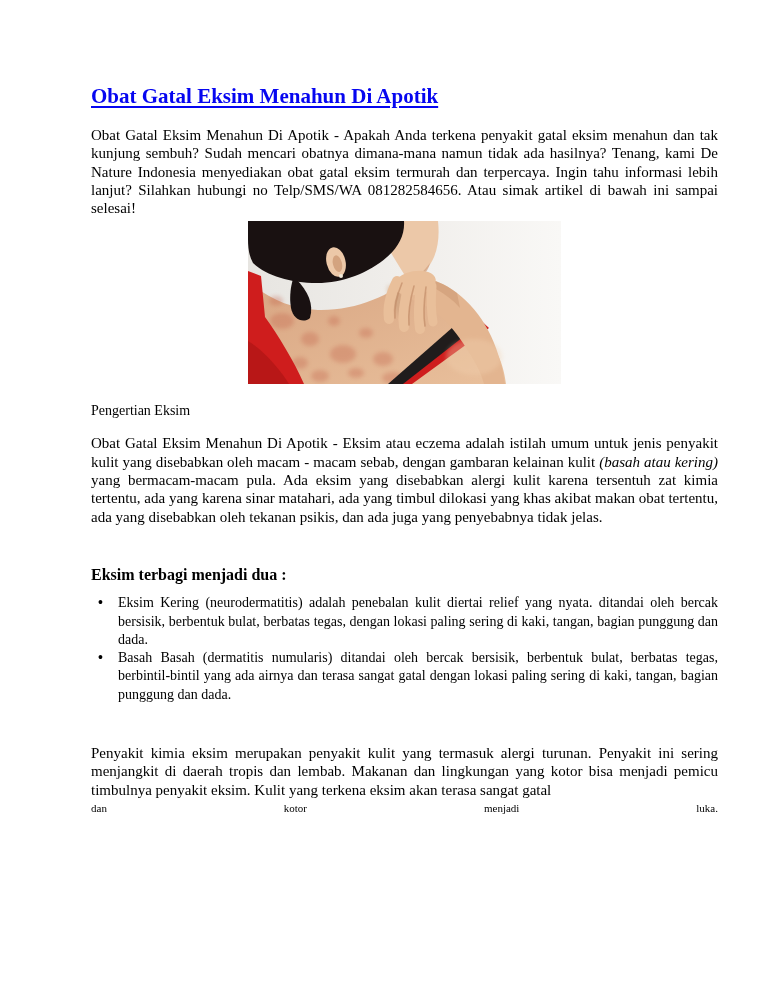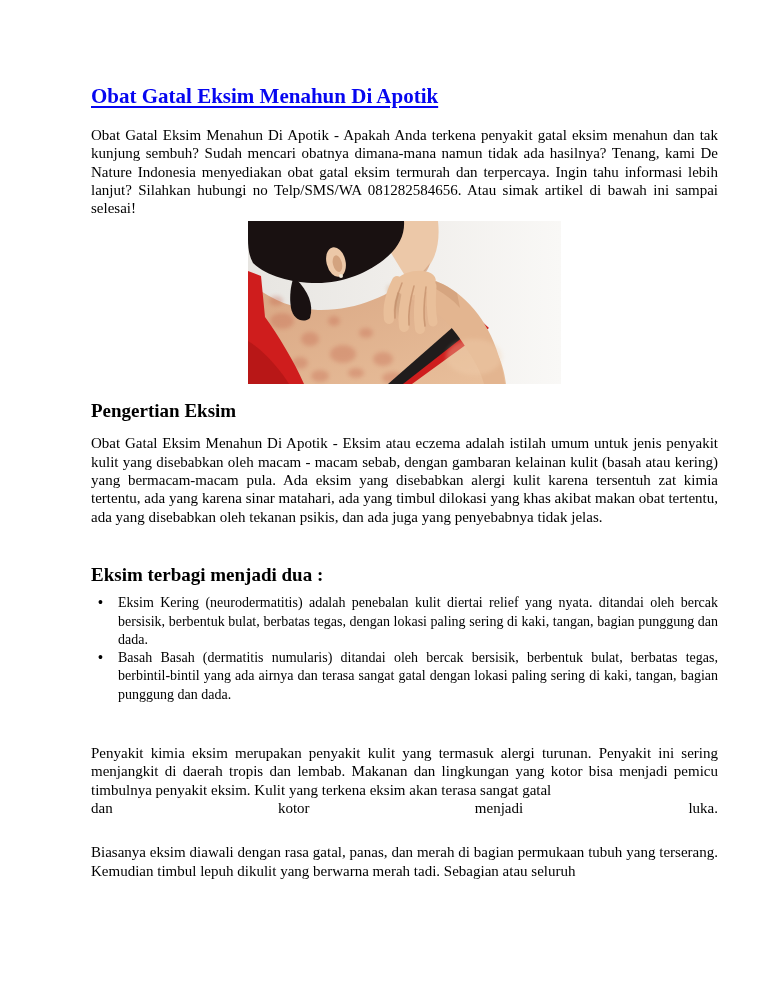--- a/index.html
+++ b/index.html
@@ -36,54 +36,54 @@
     text-decoration-thickness:2px;
     text-underline-offset:3px;
     margin:0 0 18px 0;
     cursor:pointer;
   }
   .par{
     font-size:15px;line-height:18.3px;
     text-align:justify;
   }
   .b{font-weight:normal;}
-  .i{}
+  .i{font-style:italic;}
   .intro{margin:0 0 4px 0;}
   .photo-wrap{
     display:block;width:313px;margin:0 auto;
     font-size:0;line-height:0;
   }
   .h2{
-    font-size:19px;line-height:19px;font-weight:bold;
+    font-size:14px;line-height:19px;font-weight:normal;
     margin:17px 0 14px 0;
   }
   .pengertian{margin:0 0 40px 0;}
   .h3{
-    font-size:19px;line-height:18.3px;font-weight:bold;
+    font-size:16px;line-height:18.3px;font-weight:bold;
     margin:0 0 10px 0;
   }
   ul.types{
     list-style:none;
     margin:0 0 40px 0;
     padding-left:27px;
   }
   ul.types li{
     position:relative;
     font-size:14px;line-height:18.3px;
     text-align:justify;
   }
   ul.types li::before{
     content:"\2022";
     position:absolute;left:-20px;top:0;
     font-weight:bold;
   }
   .penyakit{margin:0;}
   .spread-line{
     display:flex;justify-content:space-between;
-    font-size:15px;line-height:18.3px;
+    font-size:11px;line-height:18.3px;
     margin:0 0 26px 0;
   }
   .biasanya{margin:0;}
 </style>
 </head>
 <body>
 
 <div class="page">
 
   <a class="title">Obat Gatal Eksim Menahun Di Apotik</a>
@@ -176,15 +176,14 @@
   </ul>
 
   <p class="par penyakit"><span class="b">Penyakit kimia eksim</span><span> merupakan penyakit kulit yang termasuk alergi turunan. Penyakit ini sering menjangkit di daerah tropis dan lembab. Makanan dan lingkungan yang kotor bisa menjadi pemicu timbulnya penyakit eksim. Kulit yang terkena eksim akan terasa sangat gatal</span></p>
   <div class="spread-line">
       <span>dan</span>
       <span>kotor</span>
       <span>menjadi</span>
       <span>luka.</span>
     </div>
 
-  <p class="par biasanya"><span>Biasanya eksim diawali dengan rasa gatal, panas, dan merah di bagian permukaan tubuh yang terserang. Kemudian timbul lepuh dikulit yang berwarna merah tadi. Sebagian atau seluruh</span></p>
 
 </div>
 
 </body></html>

